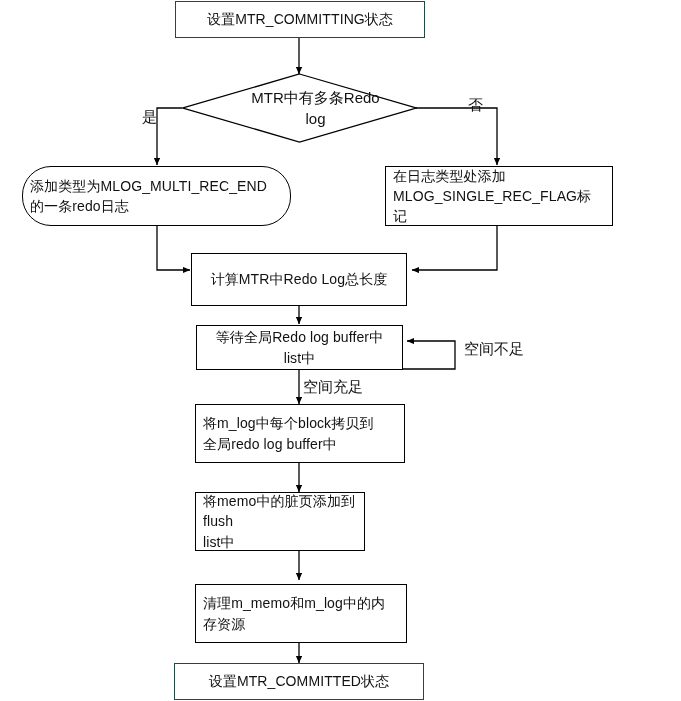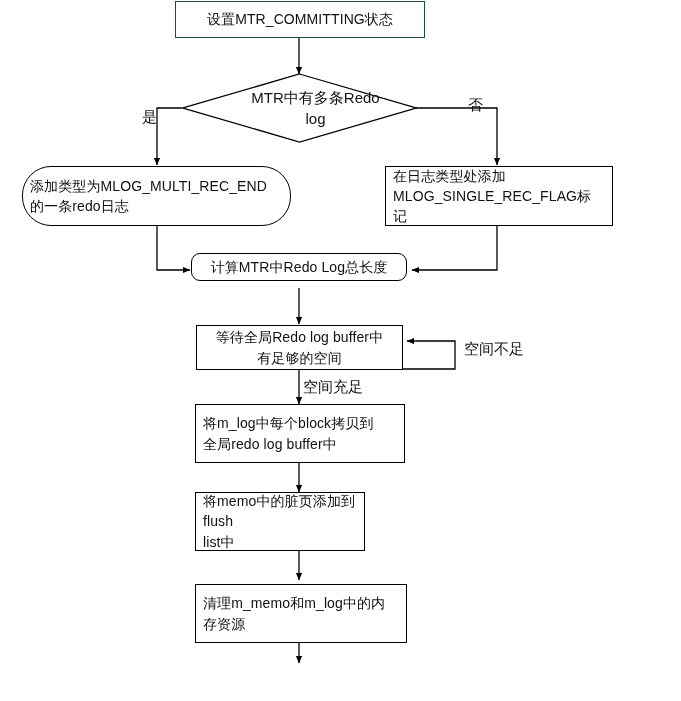--- a/index.html
+++ b/index.html
@@ -147,27 +147,27 @@
   <div class="node box" style="left:22px; top:166px; width:269px; height:60px;border-radius:29px;">
     <span class="txt">添加类型为MLOG_MULTI_REC_END
 的一条redo日志</span>
   </div>
 
   <div class="node box" style="left:385px; top:166px; width:228px; height:60px;">
     <span class="txt">在日志类型处添加
 MLOG_SINGLE_REC_FLAG标记</span>
   </div>
 
-  <div class="node box centered" style="left:191px; top:253px; width:216px; height:28px;border-radius:9px;">
+  <div class="node box centered" style="left:191px; top:253px; width:216px; height:53px;">
     <span class="txt">计算MTR中Redo Log总长度</span>
   </div>
 
   <div class="node box centered" style="left:196px; top:325px; width:207px; height:45px;">
     <span class="txt">等待全局Redo log buffer中
-有足够的空间</span>
+list中</span>
   </div>
 
   <div class="edge-label" style="left:464px; top:340px;">空间不足</div>
 
   <div class="edge-label" style="left:303px; top:378px;">空间充足</div>
 
   <div class="node box" style="left:195px; top:404px; width:210px; height:59px;">
     <span class="txt">将m_log中每个block拷贝到
 全局redo log buffer中</span>
   </div>
@@ -175,14 +175,17 @@
   <div class="node box" style="left:195px; top:492px; width:170px; height:59px;">
     <span class="txt">将memo中的脏页添加到flush
 list中</span>
   </div>
 
   <div class="node box" style="left:195px; top:584px; width:212px; height:59px;">
     <span class="txt">清理m_memo和m_log中的内
 存资源</span>
   </div>
 
+  <div class="node terminal" style="left:174px; top:663px; width:250px; height:37px;">
+    <span class="txt">设置MTR_COMMITTED状态</span>
+  </div>
 
 </div>
 
 </body></html>

